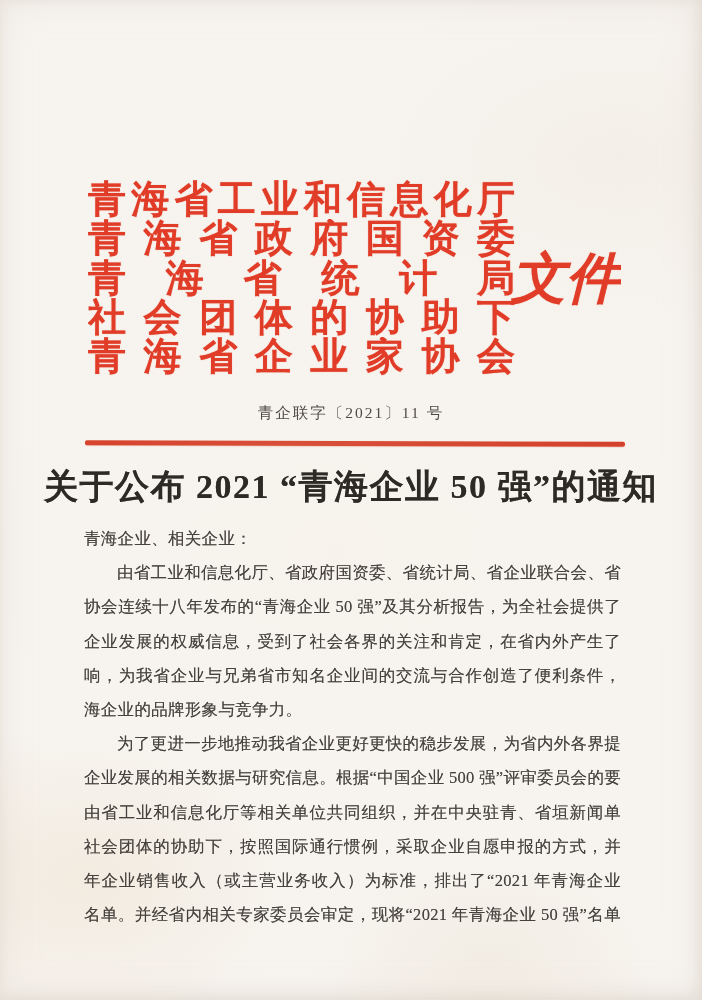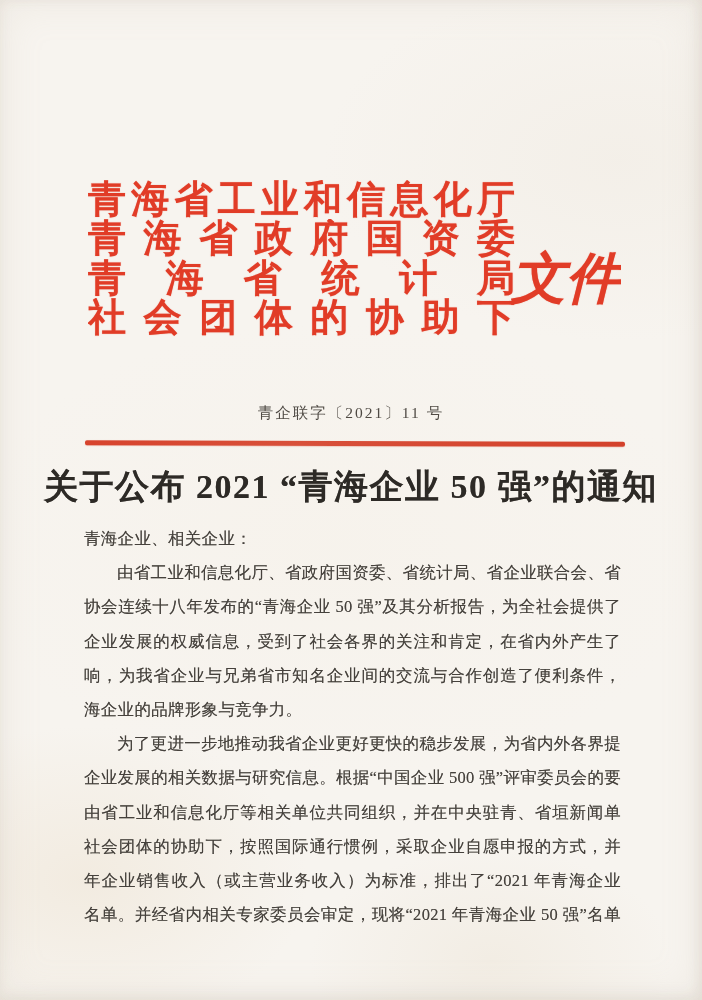--- a/index.html
+++ b/index.html
@@ -82,20 +82,21 @@
 </head>
 <body>
 
 <div class="page">
 
   <div class="org-lines">
     <div class="org-line">青海省工业和信息化厅</div>
     <div class="org-line">青海省政府国资委</div>
     <div class="org-line">青海省统计局</div>
     <div class="org-line">社会团体的协助下</div>
+    <div class="org-line">青海省企业家协会</div>
   </div>
 
   <div class="doc-type-label">文件</div>
 
   <div class="doc-number">青企联字〔2021〕11 号</div>
 
   <div class="red-rule"></div>
 
   <div class="doc-title">关于公布 2021 “青海企业 50 强”的通知</div>
 

